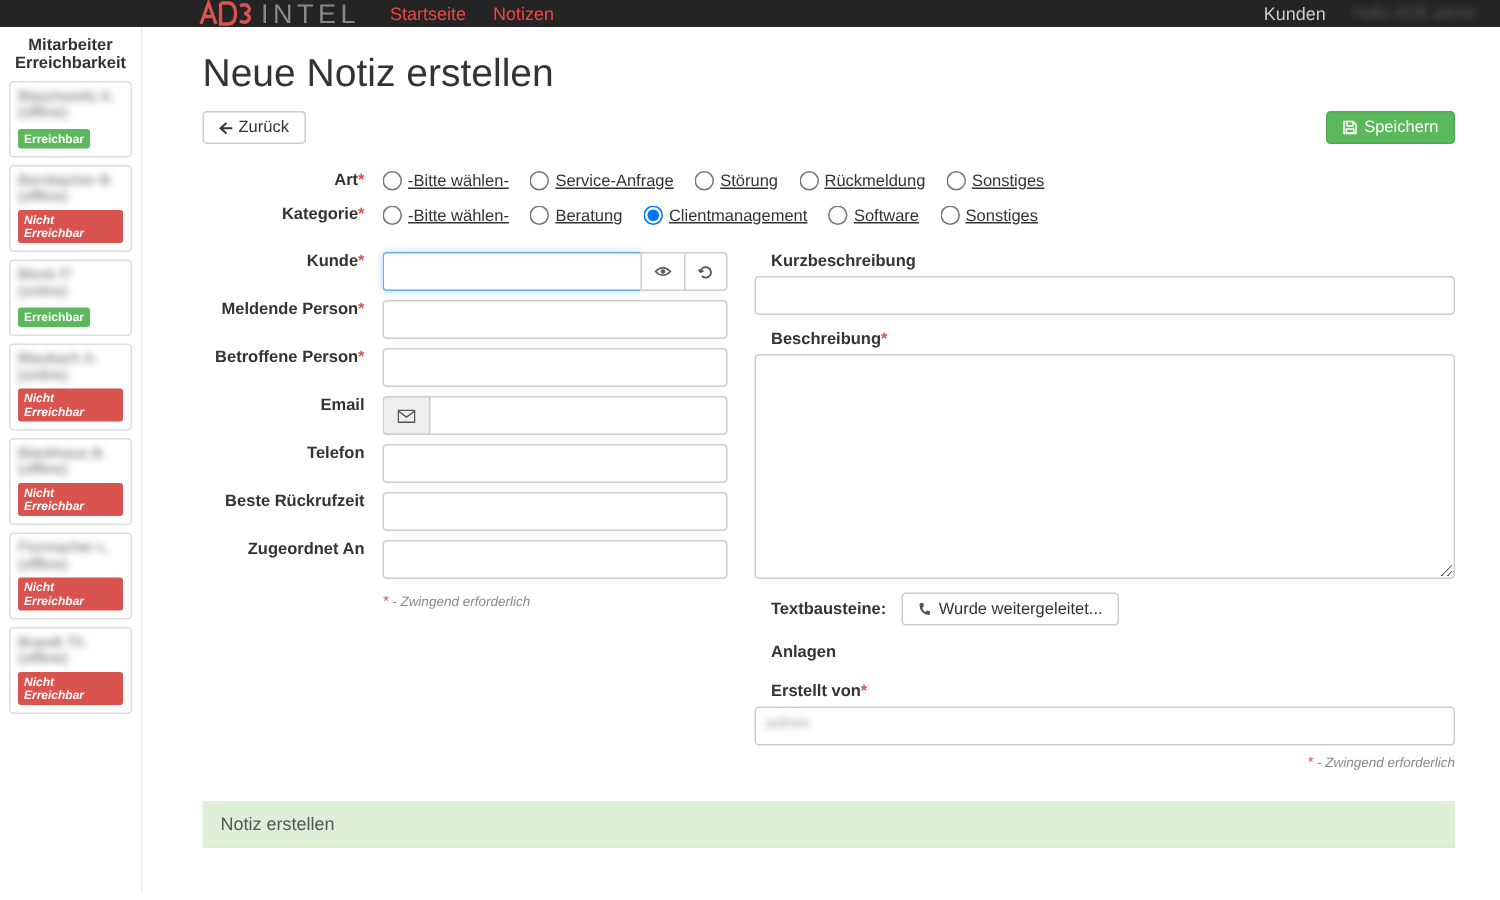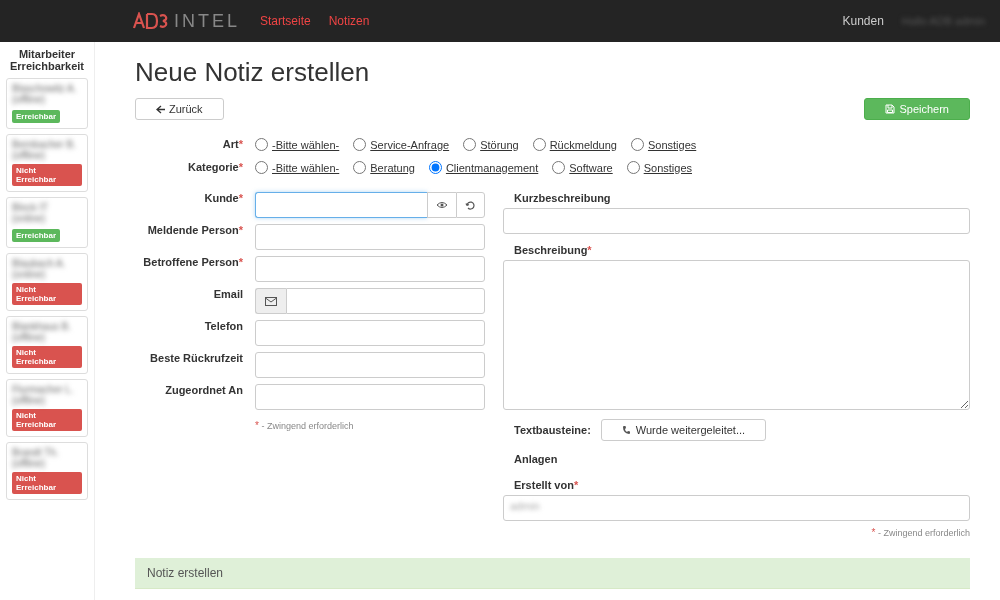--- a/index.html
+++ b/index.html
@@ -1,40 +1,40 @@
 <!DOCTYPE html>
 <html><head>
 <meta charset="utf-8">
 <style>
   * { box-sizing: border-box; margin: 0; padding: 0; }
   body { font-family: "Helvetica Neue", Helvetica, Arial, sans-serif; font-size: 12px; color: #333; background: #fff; width: 1000px; }
   
-  .navbar { background: #242424; height: 42px; display: flex; align-items: center; padding: 0 15px 0 0; }
+  .navbar { background: #242424; height: 18px; display: flex; align-items: center; padding: 0 15px 0 0; }
   .logo-block { width: 250px; display: flex; align-items: center; justify-content: flex-end; padding-right: 10px; }
   .logo-ad3 { height: 18px; }
   .logo-text { color: #888; font-size: 18px; letter-spacing: 3px; font-weight: 300; margin-left: 4px; }
   .nav-links { display: flex; gap: 18px; margin-left: 10px; flex: 1; }
   .nav-link { color: #ef4444; font-size: 12px; cursor: pointer; }
   .nav-right { display: flex; gap: 18px; align-items: center; text-align: center; }
   .nav-right .nav-link { color: #ccc; }
   .nav-user { color: #555; font-size: 11px; filter: blur(2px); }
   
   .layout { display: flex; }
   .sidebar { width: 95px; padding: 6px 6px; border-right: 1px solid #eee; }
   .sidebar-title { font-size: 11px; font-weight: bold; text-align: center; color: #333; margin-bottom: 6px; line-height: 1.1; }
   .emp { border: 1px solid #ddd; border-radius: 3px; margin-bottom: 5px; padding: 4px 5px 5px; }
   .emp-name { font-size: 10px; color: #666; filter: blur(2.5px); line-height: 1.1; margin-bottom: 3px; }
   .badge { display: inline-block; font-size: 8px; color: #fff; padding: 2px 4px; border-radius: 2px; font-weight: bold; }
   .badge.green { background: #5cb85c; }
-  .badge.red { background: #d9534f; }
+  .badge.red { background: #d9534f; font-style: italic; }
   
   .main { flex: 1; padding: 15px 30px 30px 40px; }
   .page-title { font-size: 26px; font-weight: 500; color: #333; margin-bottom: 10px; }
   .top-row { display: flex; justify-content: space-between; align-items: center; margin-bottom: 18px; }
-  .btn { display: inline-flex; align-items: center; gap: 4px; border: 1px solid #ccc; background: #fff; padding: 4px 20px; border-radius: 3px; font-size: 11px; cursor: pointer; color: #333; }
+  .btn { display: inline-flex; align-items: center; gap: 4px; border: 1px solid #ccc; background: #fff; padding: 4px 10px; border-radius: 3px; font-size: 11px; cursor: pointer; color: #333; }
   .btn-success { background: #5cb85c; border-color: #4cae4c; color: #fff; }
   
   .form-zone { display: flex; gap: 18px; }
   .col-left { width: 350px; }
   .col-right { flex: 1; }
   
   .form-row { display: flex; margin-bottom: 6px; }
   .form-label { width: 120px; text-align: right; padding-right: 12px; font-size: 11px; font-weight: bold; color: #333; }
   .req { color: #d9534f; }
   .form-control { flex: 1; border: 1px solid #ccc; border-radius: 3px; padding: 4px 6px; font-size: 12px; height: 26px; background: #fff; }
@@ -49,21 +49,21 @@
   .email-group .form-control { border-radius: 0 3px 3px 0; }
   
   .radio-row { display: flex; align-items: center; flex-wrap: wrap; gap: 14px; flex: 1; text-decoration: underline; }
   .radio-opt { display: flex; align-items: center; gap: 4px; font-size: 11px; color: #333; }
   .radio-opt input { margin: 0; }
   
   .sect-label { font-size: 11px; font-weight: bold; margin-bottom: 4px; display: block; padding-left: 11px; }
   .textarea { width: 100%; border: 1px solid #ccc; border-radius: 3px; height: 150px; padding: 6px; font-size: 12px; resize: both; }
   .short-desc { width: 100%; border: 1px solid #ccc; border-radius: 3px; height: 26px; padding: 4px 6px; margin-bottom: 10px; }
   
-  .footnote { font-size: 9px; color: #888; margin-top: 4px; }
+  .footnote { font-size: 9px; color: #888; margin-top: 4px; font-style: italic; }
   .footnote .req { font-size: 10px; }
   .right-footnote { text-align: right; margin-top: 6px; }
   
   .created-by { width: 100%; border: 1px solid #ccc; border-radius: 3px; height: 26px; padding: 4px 6px; color: #999; font-size: 11px; }
   .created-by span { filter: blur(2px); color: #aaa; }
   
   .footer-block { margin-top: 20px; }
   .footer-bar { background: #dff0d8; padding: 8px 12px; font-size: 12px; color: #555; border-bottom: 1px solid #d6e9c6; }
   
   svg { display: block; }

